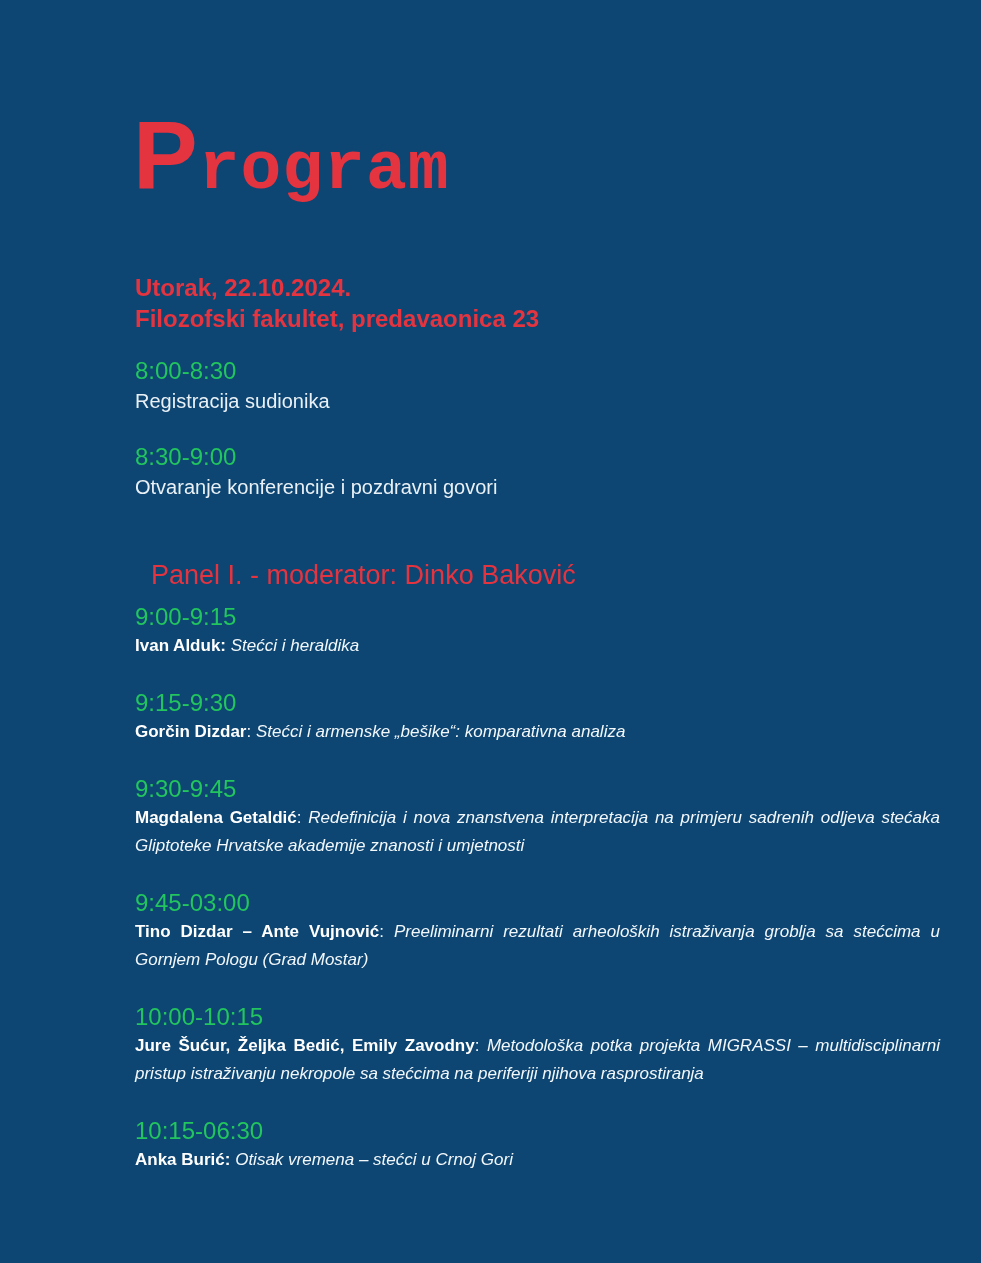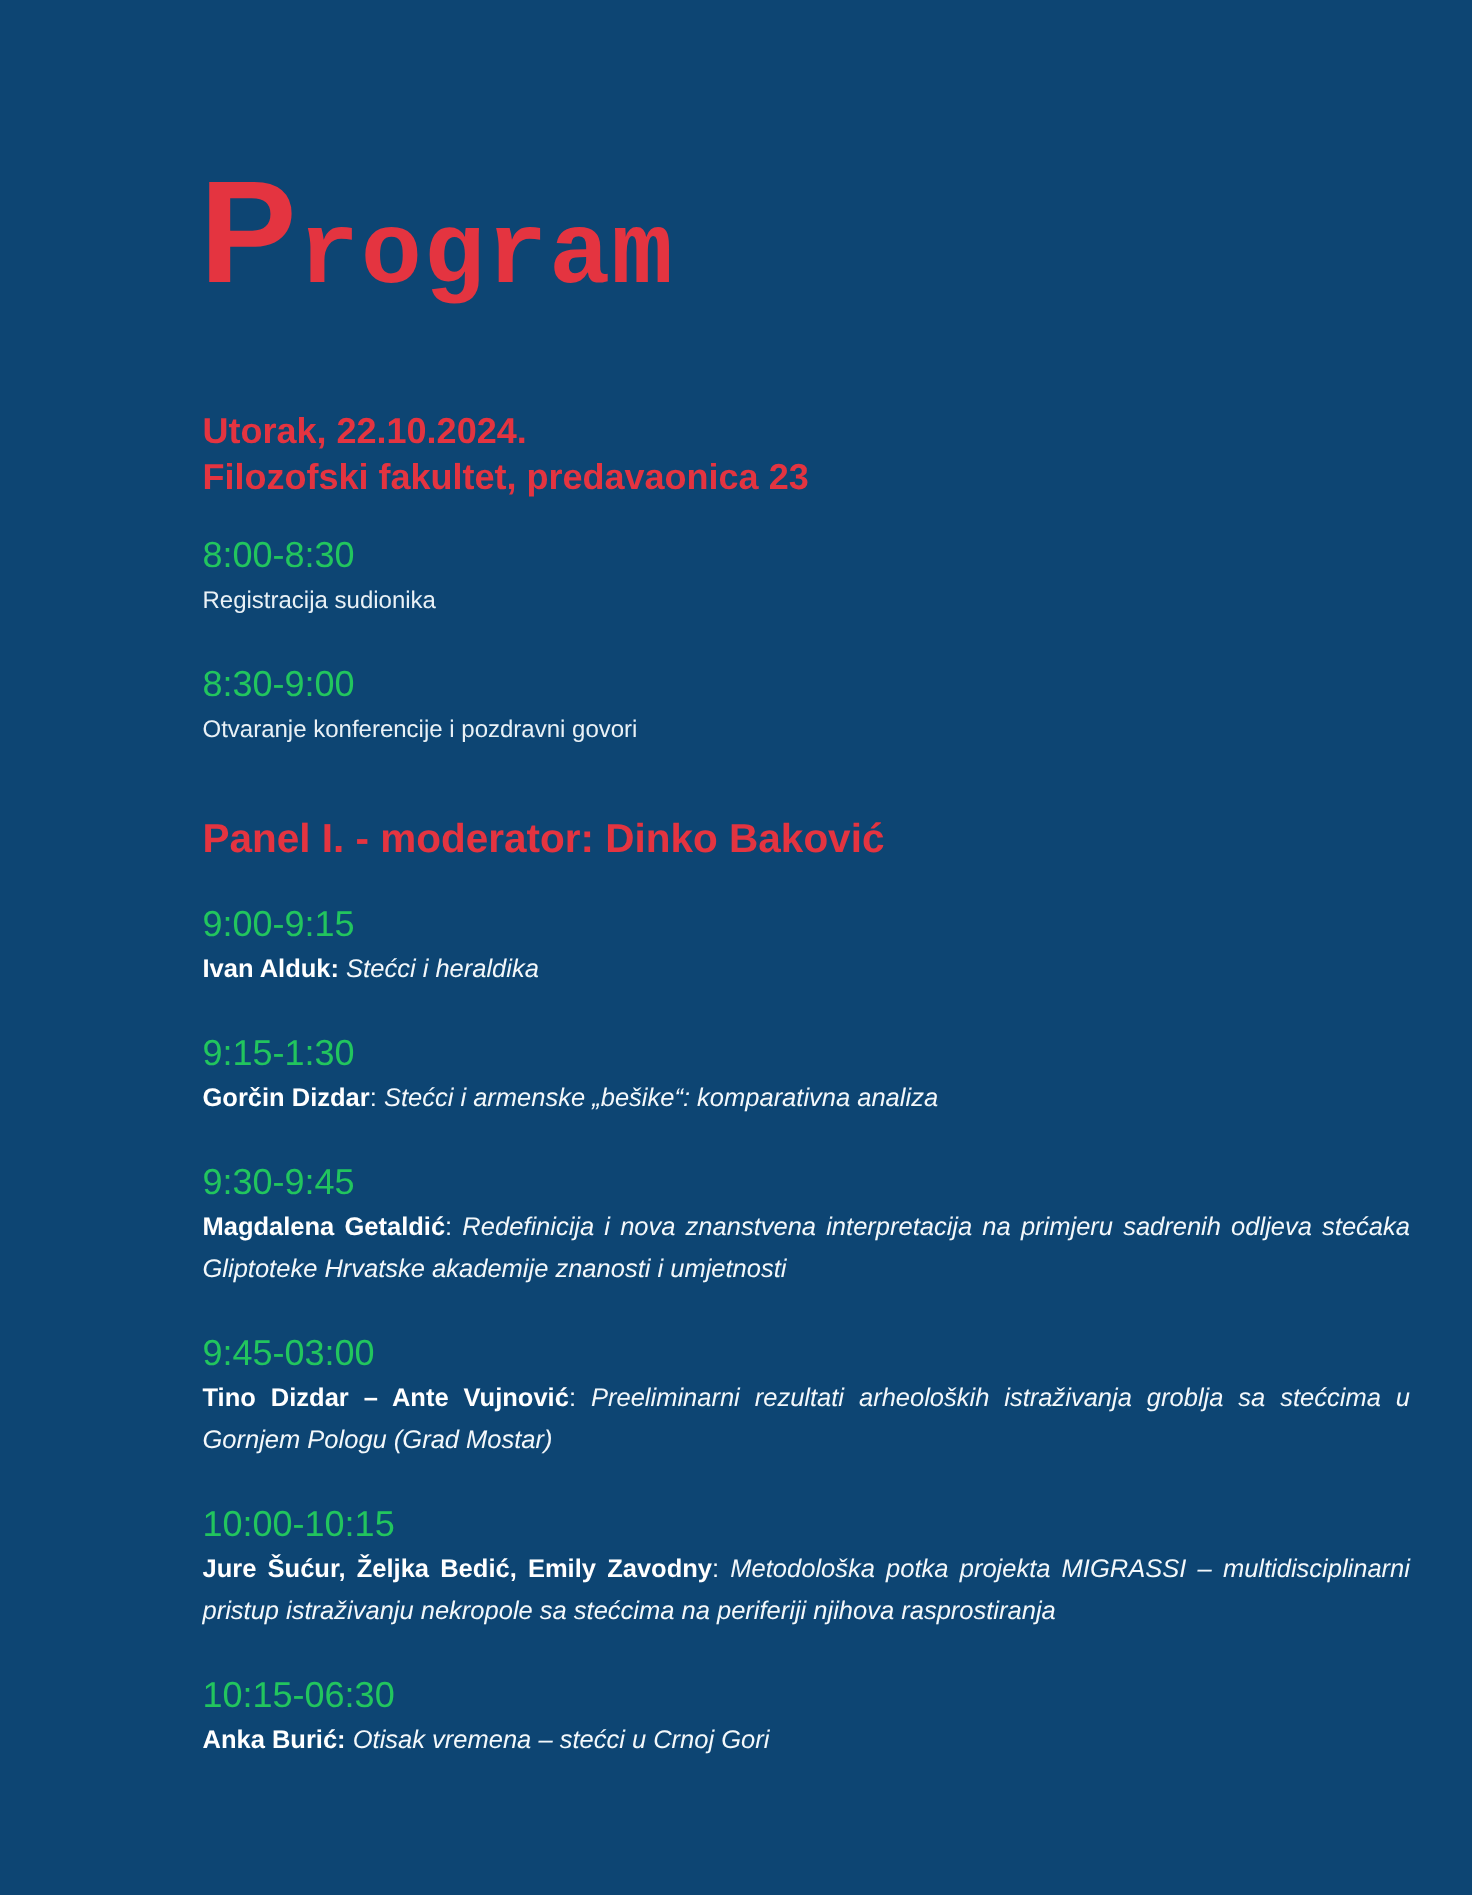--- a/index.html
+++ b/index.html
@@ -55,31 +55,31 @@
     margin-bottom: 26px;
   }
   .session .time,
   .talk .time {
     color: #22c55e;
     font-size: 24px;
     line-height: 30px;
   }
   .session .s-title {
     color: #e9f1f6;
-    font-size: 16px;
+    font-size: 20px;
     line-height: 30px;
   }
   
   .panel-heading {
     position: absolute;
     top: 542px;
     left: 135px;
-    margin: 0;
+    margin: 16px;
     color: #e43440;
-    font-weight: bold;
+    font-weight: normal;
     font-size: 27px;
     line-height: 34px;
   }
   
   .talks {
     position: absolute;
     top: 602px;
     left: 135px;
     width: 805px;
   }
@@ -132,21 +132,21 @@
     </div>
 
   <h2 class="panel-heading">Panel I. - moderator: Dinko Baković</h2>
 
   <div class="talks" id="talks">
       <div class="talk">
         <div class="time">9:00-9:15</div>
         <p><span class="speakers">Ivan Alduk:</span> <span class="t-title">Stećci i heraldika</span></p>
       </div>
       <div class="talk">
-        <div class="time">9:15-1:30</div>
+        <div class="time">9:15-9:30</div>
         <p><span class="speakers">Gorčin Dizdar</span><span class="sep">:</span> <span class="t-title">Stećci i armenske „bešike“: komparativna analiza</span></p>
       </div>
       <div class="talk">
         <div class="time">9:30-9:45</div>
         <p><span class="speakers">Magdalena Getaldić</span><span class="sep">:</span> <span class="t-title">Redefinicija i nova znanstvena interpretacija na primjeru sadrenih odljeva stećaka Gliptoteke Hrvatske akademije znanosti i umjetnosti</span></p>
       </div>
       <div class="talk">
         <div class="time">9:45-03:00</div>
         <p><span class="speakers">Tino Dizdar – Ante Vujnović</span><span class="sep">:</span> <span class="t-title">Preeliminarni rezultati arheoloških istraživanja groblja sa stećcima u Gornjem Pologu (Grad Mostar)</span></p>
       </div>

